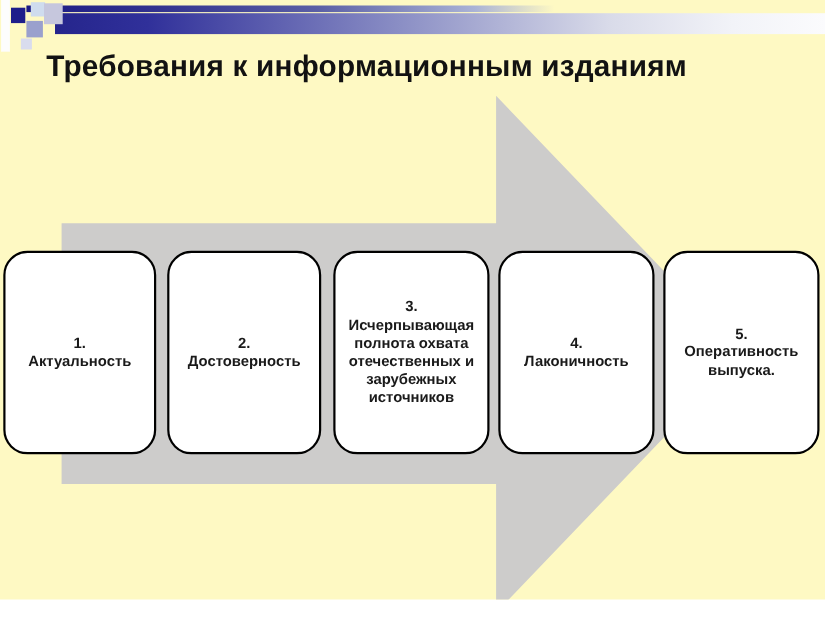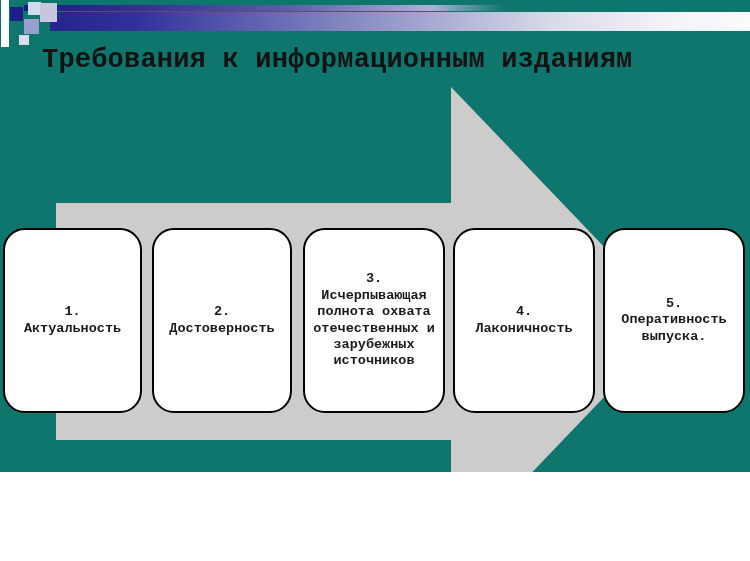--- a/index.html
+++ b/index.html
@@ -1,22 +1,21 @@
 <!DOCTYPE html>
 <html><head>
 <meta charset="utf-8">
 <style>
   html,body{margin:0;padding:0;}
   body{font-family:"Liberation Sans",sans-serif;}
   .slide{
     position:relative;
-    width:750px;height:472px;
-    background:#0f766e;
+    width:750px;height:545px;
+    background:#fef9c3;
     overflow:hidden;
-    font-family:Liberation Mono, monospace;
   }
   
   .deco{position:absolute;}
   .deco-white-strip{left:1px;top:0;width:8px;height:47px;background:#fdfdfd;}
   .deco-thin-bar{
     left:24px;top:5px;width:480px;height:6px;
     background:linear-gradient(to right,#1b1b84 0%,#33338f 25%,#5a5fa5 55%,#aab3d6 85%,rgba(200,210,235,0) 100%);
   }
   .deco-main-bar{
     left:50px;top:12px;width:700px;height:19px;

